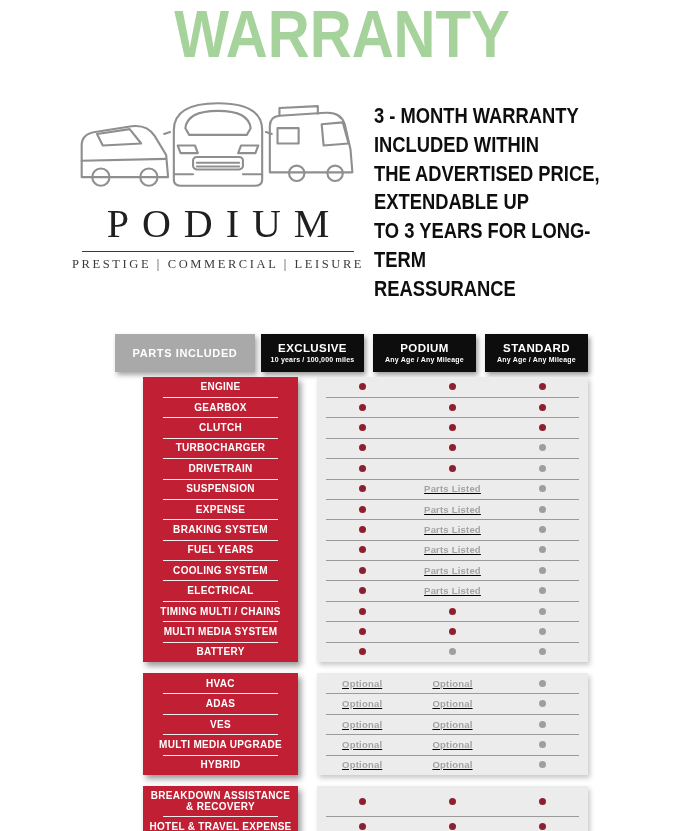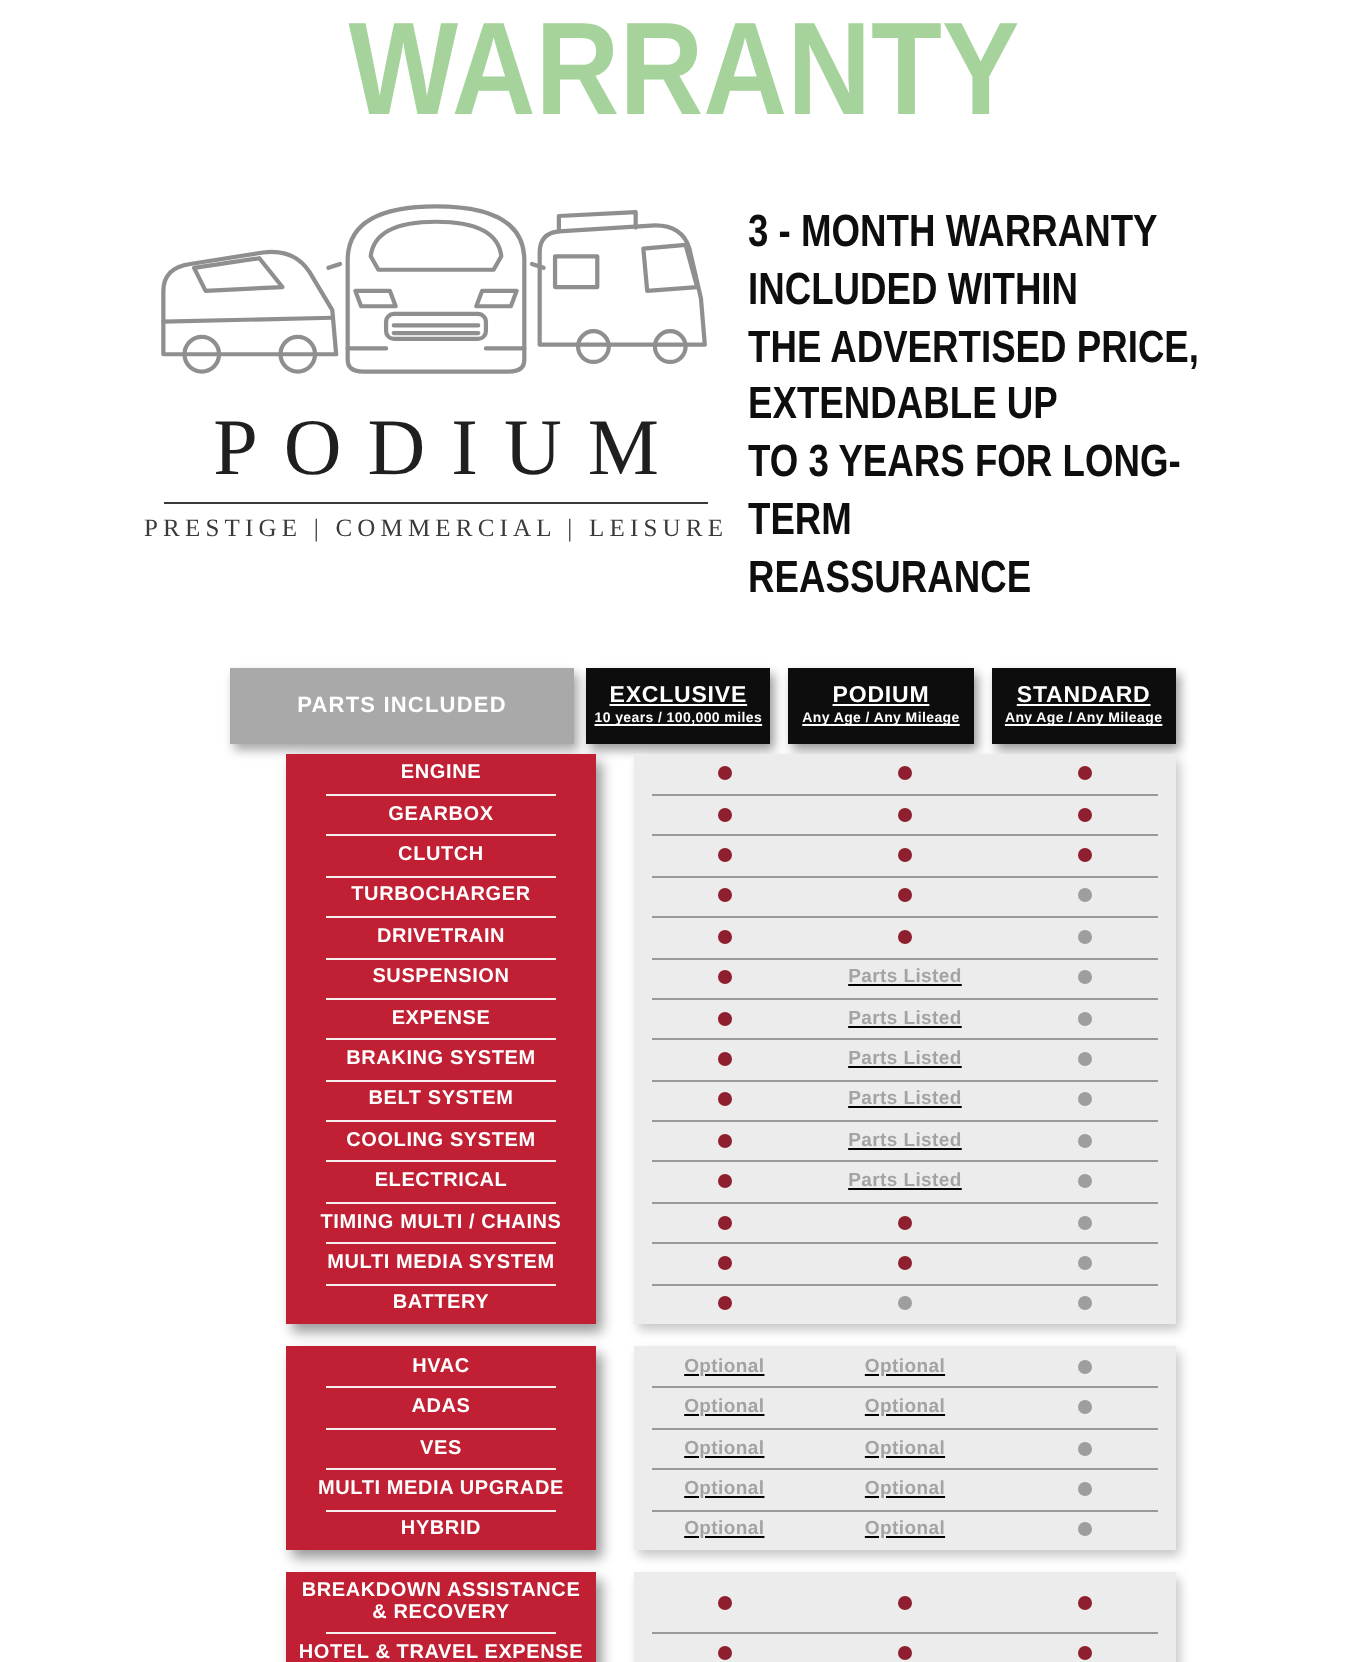--- a/index.html
+++ b/index.html
@@ -53,31 +53,31 @@
     white-space:pre-line;
     transform:scaleX(0.815);
     transform-origin:left top;
     letter-spacing:0px;
   }
 
   
   .table { margin:30px 0 0 115px; width:473px; }
   .thead { display:flex; align-items:stretch; }
   .parts-header {
-    width:172px; height:38px;
+    width:140px; height:38px;
     background:#a9a9a9;
     color:#fff; font-size:11px; font-weight:700; letter-spacing:.6px;
     display:flex; align-items:center; justify-content:center;
     box-shadow:2px 3px 5px rgba(0,0,0,.35);
   }
   .plan-boxes { flex:1; margin-left:6px; display:grid; grid-template-columns:1fr 1fr 1fr; gap:9px; }
   .plan-box {
     background:#0d0d0d; height:38px;
     display:flex; flex-direction:column; align-items:center; justify-content:center;
-    color:#fff; box-shadow:2px 3px 5px rgba(0,0,0,.4);text-decoration:underline;
+    color:#fff; box-shadow:2px 3px 5px rgba(0,0,0,.4);
   }
   .plan-name { font-size:11.5px; font-weight:700; letter-spacing:.4px; }
   .plan-sub { font-size:7px; font-weight:700; margin-top:2px; letter-spacing:.2px; }
 
   #sections { margin-top:5px; }
   .section { display:flex; margin-bottom:11px; }
   .label-col {
     width:155px; background:#c11f33;
     box-shadow:3px 4px 6px rgba(0,0,0,.4);
     display:flex; flex-direction:column;margin-left:28px;
@@ -177,21 +177,21 @@
         <div class="section">
           <div class="label-col">
             <div class="label-row">ENGINE</div>
             <div class="label-row">GEARBOX</div>
             <div class="label-row">CLUTCH</div>
             <div class="label-row">TURBOCHARGER</div>
             <div class="label-row">DRIVETRAIN</div>
             <div class="label-row">SUSPENSION</div>
             <div class="label-row">EXPENSE</div>
             <div class="label-row">BRAKING SYSTEM</div>
-            <div class="label-row">BELT SYSTEM</div>
+            <div class="label-row">FUEL YEARS</div>
             <div class="label-row">COOLING SYSTEM</div>
             <div class="label-row">ELECTRICAL</div>
             <div class="label-row">TIMING MULTI / CHAINS</div>
             <div class="label-row">MULTI MEDIA SYSTEM</div>
             <div class="label-row">BATTERY</div>
           </div>
           <div class="cells-col">
             <div class="cells-row">
               <div class="cell">
                 <span class="dot dot-red"></span>

